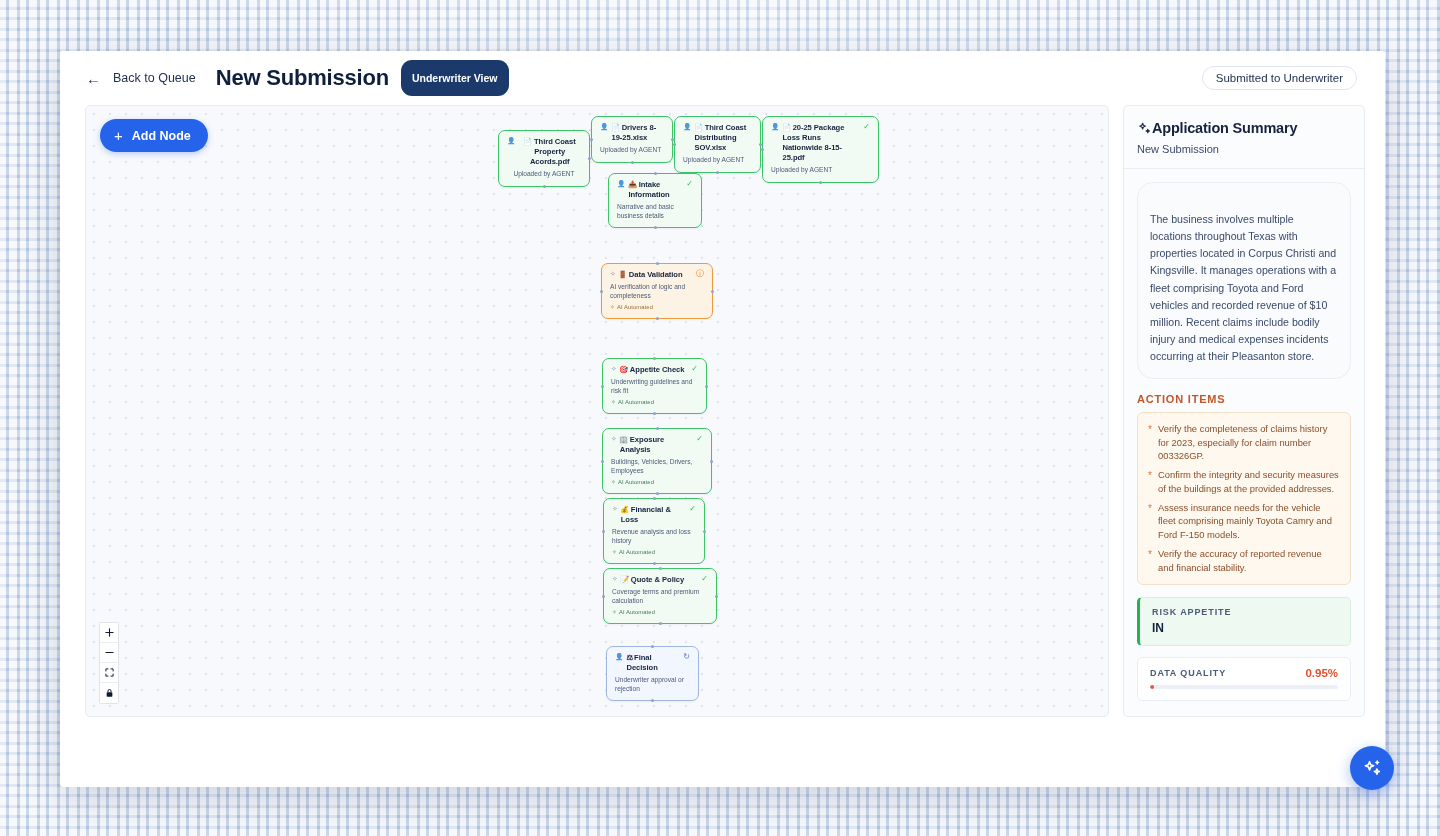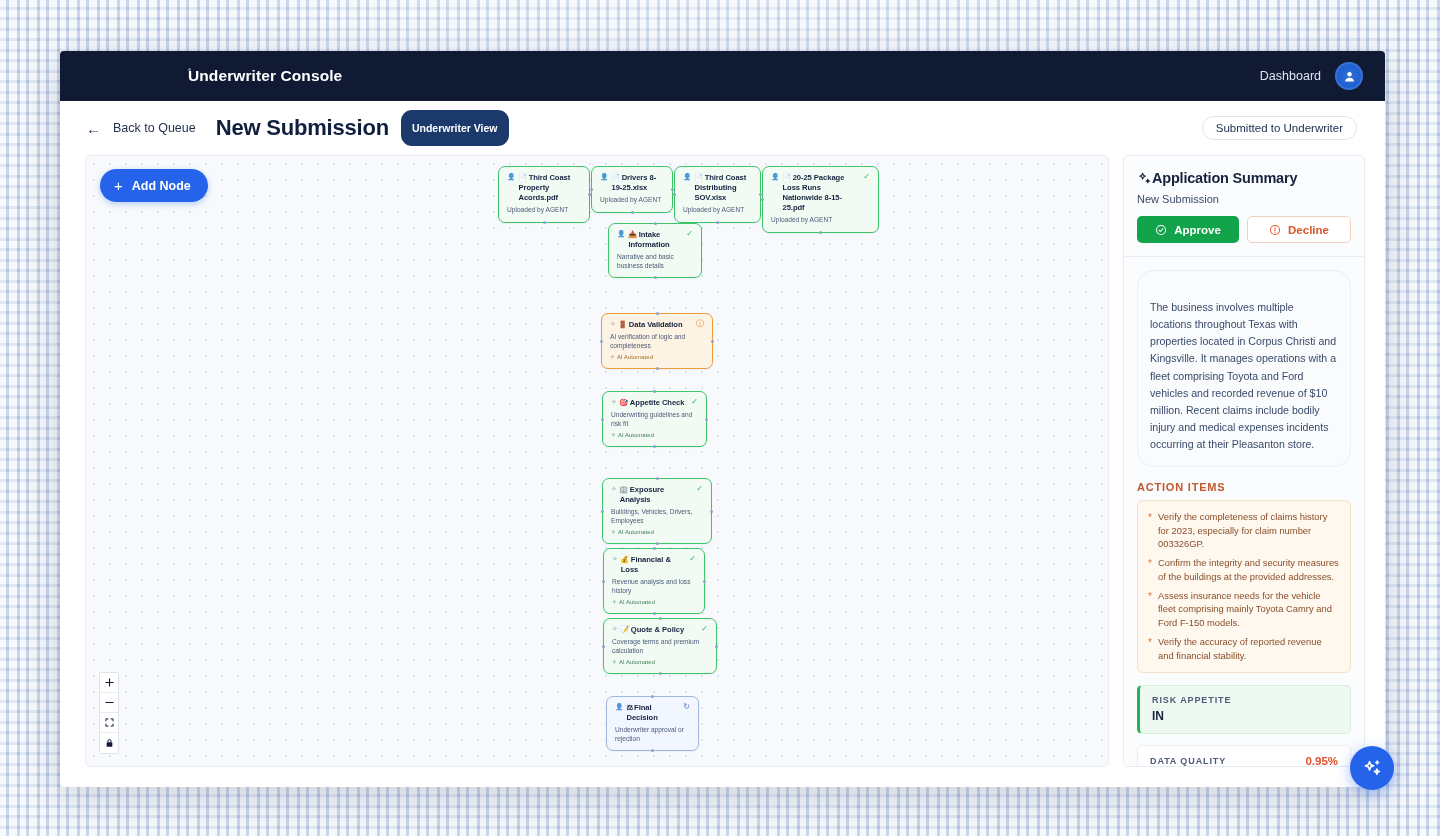--- a/index.html
+++ b/index.html
@@ -255,32 +255,20 @@
     z-index:30;
   }
 </style>
 </head>
 <body>
 
 <div id="backdrop"></div>
 
 <div id="app-window">
 
-  <div id="topnav">
-    <span class="nav-dot"></span>
-    <span class="brand">Underwriter Console</span>
-    <span class="spacer"></span>
-    <a class="dash-link">Dashboard</a>
-    <div class="avatar">
-      <svg width="15" height="15" viewBox="0 0 24 24">
-        <circle cx="12" cy="8.4" r="3.5" fill="#ffffff"></circle>
-        <path d="M4.8 20c0-4 3.4-6.2 7.2-6.2s7.2 2.2 7.2 6.2z" fill="#ffffff"></path>
-      </svg>
-    </div>
-  </div>
 
   <div id="page-header">
     <span class="back-arrow">←</span>
     <span class="back-label">Back to Queue</span>
     <span class="page-title">New Submission</span>
     <span class="view-badge">Underwriter View</span>
     <span class="spacer"></span>
     <span class="submitted-pill">Submitted to Underwriter</span>
   </div>
 
@@ -306,21 +294,21 @@
           <path d="M745,47 C745,62 580,58 580,66" marker-end="url(#ar)"></path>
           <path d="M562,100 L562,155" marker-end="url(#ar)"></path>
           <path d="M568,196 L568,250" marker-end="url(#ar)"></path>
           <path d="M566,265 L566,320" marker-end="url(#ar)"></path>
           <path d="M569,335 L569,390" marker-end="url(#ar)"></path>
           <path d="M572,405 L572,460" marker-end="url(#ar)"></path>
           <path d="M567,475 L567,528" marker-end="url(#ar)"></path>
         </g>
       </svg>
 
-      <div class="node doc" style="left:412px; top:10px; width:92px;">
+      <div class="node doc" style="left:412px; top:24px; width:92px;text-align:center;">
         <div class="row1">
           <span class="prefix-icon">👤</span>
           <span class="title">
             <span class="emoji">📄</span><span>Third Coast Property Acords.pdf</span>
           </span>
         </div>
         <div class="sub">Uploaded by AGENT</div>
         <span class="handle b"></span>
         <span class="handle r"></span>
       </div>
@@ -385,21 +373,21 @@
         <div class="badge-ai">
             <span>✧</span>
             <span>AI Automated</span>
           </div>
         <span class="handle t"></span>
         <span class="handle b"></span>
         <span class="handle l"></span>
         <span class="handle r"></span>
       </div>
 
-      <div class="node" style="left:516px; top:235px; width:105px;">
+      <div class="node" style="left:516px; top:252px; width:105px;">
         <div class="row1">
           <span class="prefix-icon">✧</span>
           <span class="title"><span class="emoji">🎯</span><span>Appetite Check</span></span>
           <span class="status ok">✓</span>
         </div>
         <div class="sub">Underwriting guidelines and risk fit</div>
         <div class="badge-ai">
             <span>✧</span>
             <span>AI Automated</span>
           </div>
@@ -499,36 +487,20 @@
     <div id="sidebar">
       <div class="sb-title-row">
         <svg width="15" height="15" viewBox="0 0 24 24" fill="none" stroke="#16233f" stroke-width="1.7" stroke-linecap="round" stroke-linejoin="round">
           <path d="M9 3.5l1.3 3.4 3.4 1.3-3.4 1.3L9 12.9 7.7 9.5 4.3 8.2l3.4-1.3z"></path>
           <path d="M17.2 13.2l.8 2 2 .8-2 .8-.8 2-.8-2-2-.8 2-.8z"></path>
         </svg>
         <span class="sb-title">Application Summary</span>
       </div>
       <div class="sb-sub">New Submission</div>
 
-      <div class="sb-actions">
-        <button class="btn-approve">
-          <svg width="12" height="12" viewBox="0 0 20 20" fill="none" stroke="#ffffff" stroke-width="1.7">
-              <circle cx="10" cy="10" r="7.6"></circle>
-              <path d="M6.6 10.2l2.3 2.3 4.4-4.7" stroke-linecap="round" stroke-linejoin="round"></path>
-            </svg>
-          <span>Approve</span>
-        </button>
-        <button class="btn-decline">
-          <svg width="12" height="12" viewBox="0 0 20 20" fill="none" stroke="#e0542b" stroke-width="1.7">
-              <circle cx="10" cy="10" r="7.6"></circle>
-              <path d="M10 6.2v4.6M10 13.4v.2" stroke-linecap="round"></path>
-            </svg>
-          <span>Decline</span>
-        </button>
-      </div>
 
       <div class="sb-divider"></div>
 
       <div class="summary-card">The business involves multiple locations throughout Texas with properties located in Corpus Christi and Kingsville. It manages operations with a fleet comprising Toyota and Ford vehicles and recorded revenue of $10 million. Recent claims include bodily injury and medical expenses incidents occurring at their Pleasanton store.</div>
 
       <div class="section-label">ACTION ITEMS</div>
       <div class="action-card">
         <ul>
           <li>Verify the completeness of claims history for 2023, especially for claim number 003326GP.</li>
           <li>Confirm the integrity and security measures of the buildings at the provided addresses.</li>

